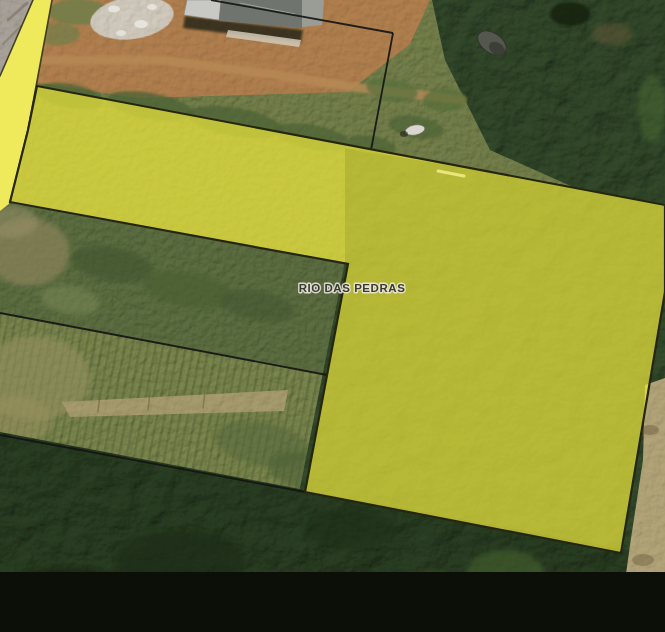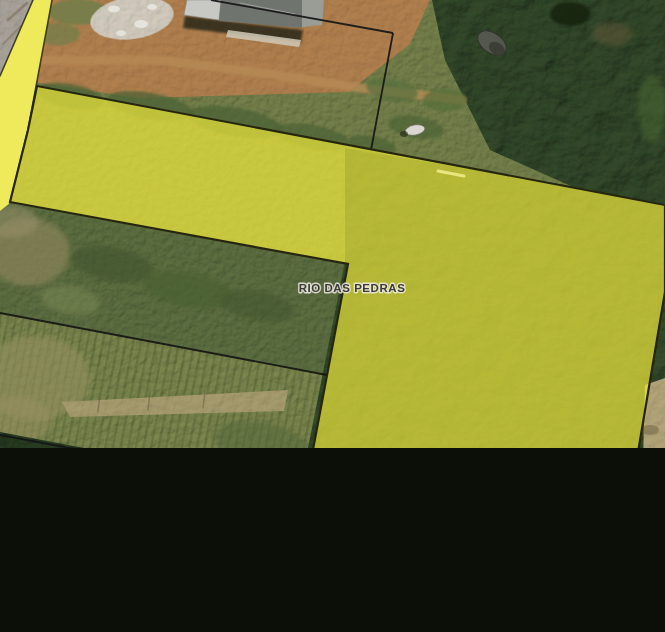--- a/index.html
+++ b/index.html
@@ -1,16 +1,16 @@
 <!DOCTYPE html>
 <html><head>
 <meta charset="utf-8">
 <style>
   html,body{margin:0;padding:0;background:#0b0f08;}
-  .stage{position:relative;width:665px;height:448px;overflow:hidden;background:#31472a;}
+  .stage{position:relative;width:665px;height:572px;overflow:hidden;background:#31472a;}
   .stage svg{display:block;}
   .map-label{
     font-family:"Liberation Sans", sans-serif;
     font-weight:700;
     font-size:11.5px;
     letter-spacing:.55px;
     paint-order:stroke;
     stroke-width:2.8px;
     stroke-linejoin:round;
     stroke-opacity:.85;

